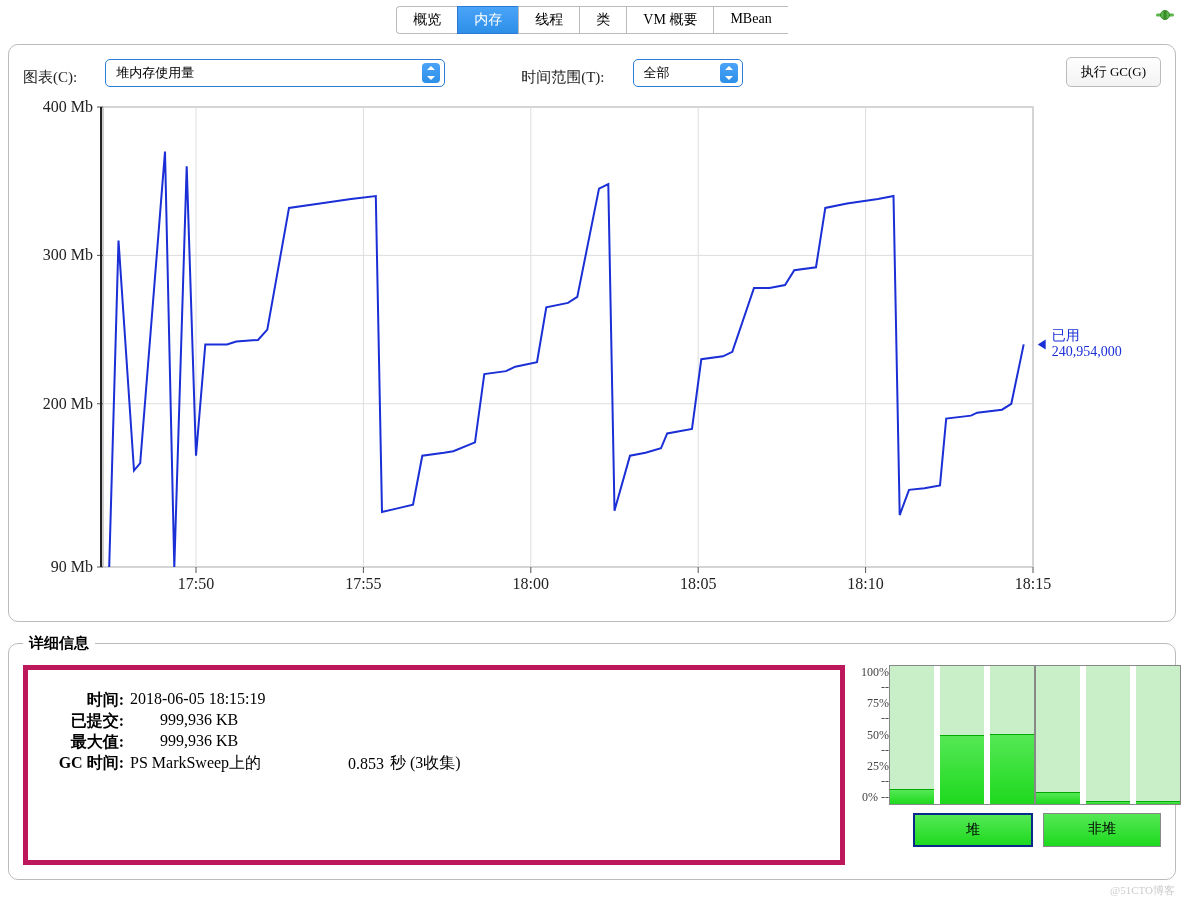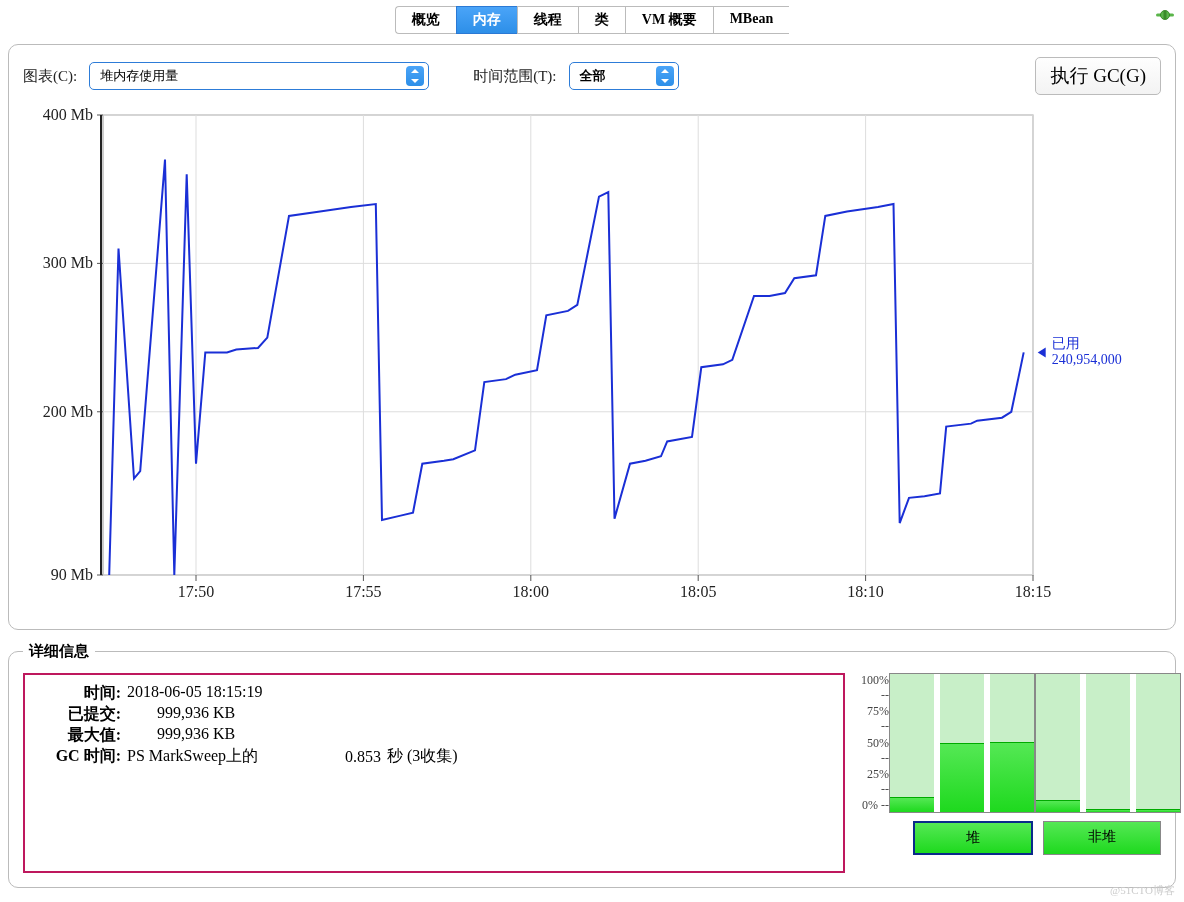--- a/index.html
+++ b/index.html
@@ -12,21 +12,20 @@
     height: 902px;
     overflow: hidden;
     position: relative;
   }
   .tab-bar {
     display: flex;
     justify-content: center;
     padding: 6px 0 4px;
     gap: 0;
     position: relative;
-    font-weight: bold;
   }
   .tab-bar .tab {
     padding: 4px 16px;
     background: #fff;
     border: 1px solid #bbb;
     border-right: none;
     cursor: default;
     font-size: 14px;
   }
   .tab-bar .tab:first-child { border-radius: 4px 0 0 4px; }
@@ -46,39 +45,39 @@
   .panel {
     margin: 6px 8px 0;
     border: 1px solid #bbb;
     border-radius: 10px;
     padding: 12px 14px 14px;
     position: relative;
     background: #fff;
   }
   .controls-row {
     display: flex;
-    align-items: center;
-    gap: 12px;
+    align-items: flex-end;
+    gap: 28px;
     margin-bottom: 10px;
   }
   .label { font-size: 15px; color: #222; }
   .select {
     display: inline-flex;
     align-items: center;
     justify-content: space-between;
     border: 1px solid #2d7cd8;
     border-radius: 5px;
     padding: 3px 4px 3px 10px;
     background: #fff;
     min-width: 100px;
     height: 28px;
     font-size: 13px;
   }
   .select.wide { width: 340px; }
-  .select.narrow { width: 110px; font-weight: bold; }
+  .select.narrow { width: 110px; }
   .select .updown {
     width: 18px;
     height: 20px;
     border-radius: 4px;
     background: linear-gradient(#4aa4f8,#2d8fe8);
     position: relative;
     margin-left: 8px;
   }
   .select .updown::before, .select .updown::after {
     content:"";
@@ -88,36 +87,36 @@
     border-left:4px solid transparent;
     border-right:4px solid transparent;
   }
   .select .updown::before { top:3px; border-bottom:4px solid #fff; }
   .select .updown::after  { bottom:3px; border-top:4px solid #fff; }
   .btn {
     border: 1px solid #bbb;
     border-radius: 5px;
     padding: 5px 14px;
     background: linear-gradient(#fefefe,#f3f3f3);
-    font-size: 19px;
+    font-size: 13px;
     cursor: default;
   }
   .spacer { flex: 1; }
   fieldset.details {
     margin: 12px 8px 8px;
     border: 1px solid #bbb;
     border-radius: 10px;
     padding: 12px 14px 14px;
   }
   fieldset.details legend { padding: 0 6px; font-size: 15px; font-weight: bold; }
   .details-row { display: flex; gap: 16px; }
   .details-table {
     flex: 1;
-    border: 2px solid #be185d;
-    padding: 8px 12px;
+    border: 5px solid #be185d;
+    padding: 20px 12px;
     font-size: 16px;
     font-family: "Songti SC","SimSun",serif;
     min-height: 200px;
   }
   .details-table .row { display: flex; }
   .details-table .k { width: 90px; text-align: right; font-weight: bold; padding-right: 6px;}
   .details-table .v { }
   .gc-sub { display:flex;align-items:center; }
   .gc-sub .collector { width: 180px; }
   .gc-sub .num { width: 80px; text-align:right; padding-right:6px;}

